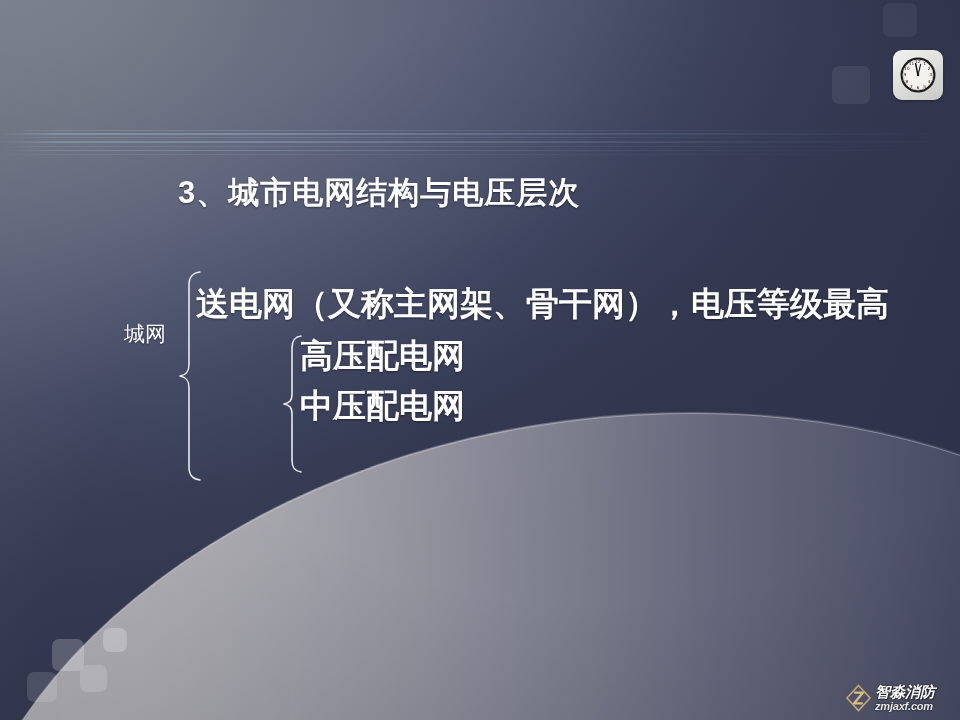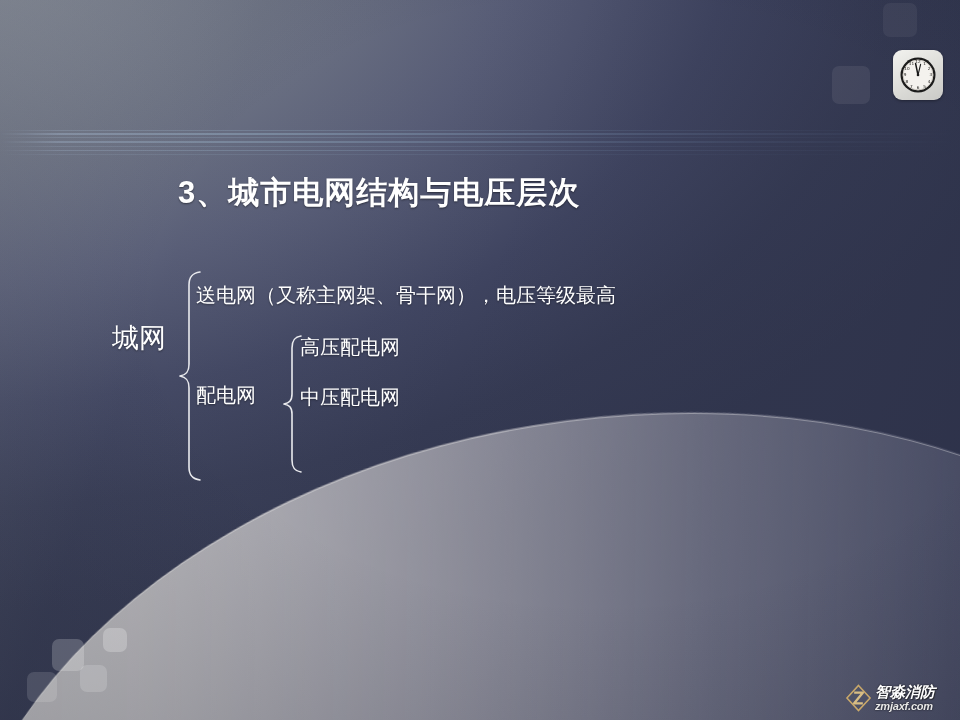--- a/index.html
+++ b/index.html
@@ -151,23 +151,23 @@
     position: absolute;
     left: 108px;
     top: 262px;
     width: 800px;
     height: 230px;
     color: #f2f3f6;
   }
 
   .root-label {
     position: absolute;
-    left: 4px;
+    left: 16px;
     top: 58px;
-    font-size: 27px;
+    font-size: 21px;
     color: #ffffff;
     text-shadow: 0 1px 2px rgba(0,0,0,0.4);
     white-space: nowrap;
   }
 
   
   .brace-outer {
     position: absolute;
     left: 70px;
     top: 8px;
@@ -184,24 +184,25 @@
   .brace-outer path, .brace-inner path {
     fill: none;
     stroke: #e9eaee;
     stroke-width: 1.6;
     stroke-linecap: round;
     stroke-linejoin: round;
   }
 
   .branch {
     position: absolute;
-    font-size: 20px;
+    font-size: 33px;
     color: #ffffff;
     text-shadow: 0 1px 2px rgba(0,0,0,0.40);
     white-space: nowrap;
+    font-weight: bold;
   }
   .b-transmission { left: 88px;  top: 20px;  }
   .b-distribution { left: 88px;  top: 120px; }
   .b-hv { left: 192px; top: 72px;  }
   .b-mv { left: 192px; top: 122px; }
   .b-lv { left: 192px; top: 177px; }
 
   
   .watermark {
     position: absolute;
@@ -303,21 +304,20 @@
     <svg class="brace-outer" viewBox="0 0 26 212" preserveAspectRatio="none">
       <path d="M22 2 C14 3, 11 7, 11 15 L11 94 C11 102, 8 105, 2 106 C8 107, 11 110, 11 118 L11 197 C11 205, 14 209, 22 210"></path>
     </svg>
 
     <svg class="brace-inner" viewBox="0 0 22 140" preserveAspectRatio="none">
       <path d="M19 2 C12 3, 10 7, 10 14 L10 60 C10 67, 7 69, 2 70 C7 71, 10 73, 10 80 L10 126 C10 133, 12 137, 19 138"></path>
     </svg>
 
     <div class="branch b-transmission">送电网（又称主网架、骨干网），电压等级最高</div>
 
-    <div class="branch b-distribution">配电网</div>
 
     <div class="branch b-mv">中压配电网</div>
 
     <div class="branch b-hv">高压配电网</div>
 
   </div>
 
   <div class="watermark">
     <svg class="wm-mark" viewBox="0 0 28 28">
       <path d="M14 1 L26 14 L14 27 L2 14 Z" fill="none" stroke="#c9a86a" stroke-width="1.6"></path>

